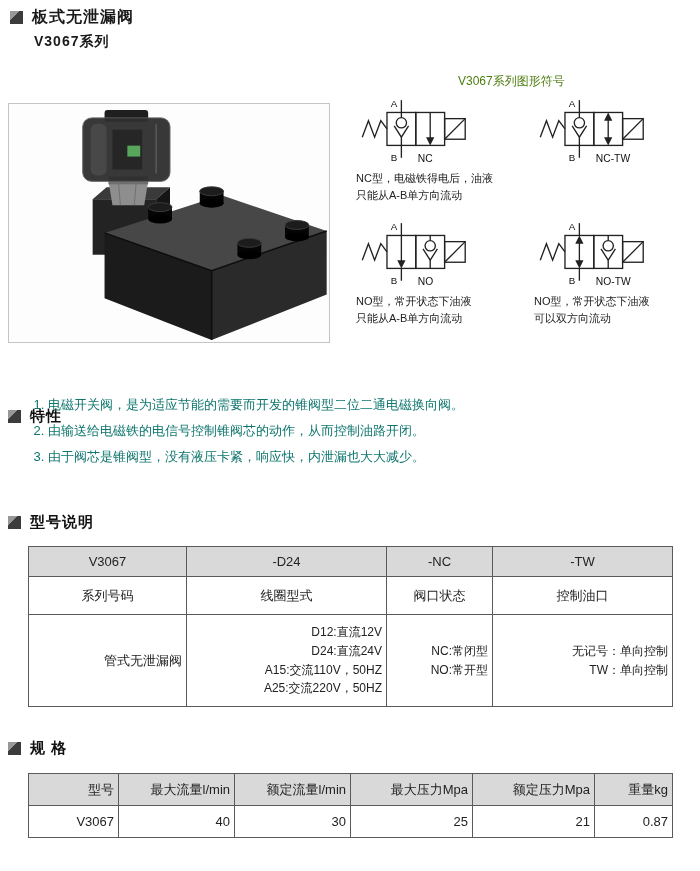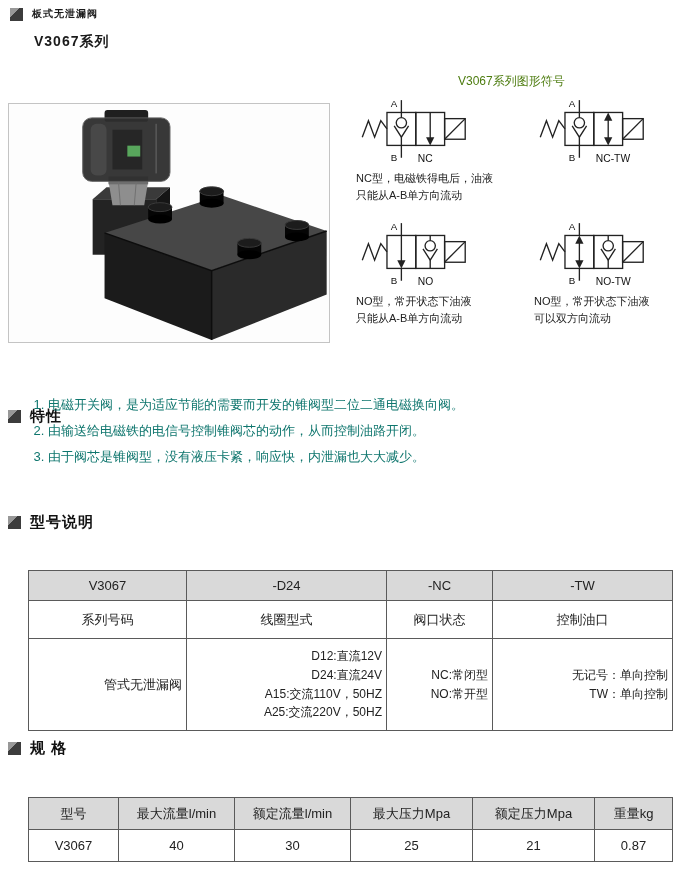--- a/index.html
+++ b/index.html
@@ -3,49 +3,49 @@
 <meta charset="utf-8">
 <style>
   * { margin:0; padding:0; box-sizing:border-box; }
   html,body { background:#ffffff; }
   body { font-family:"Liberation Sans","DejaVu Sans",sans-serif; color:#1a1a1a; }
   #page { position:relative; width:700px; height:871px; background:#fff; overflow:hidden; }
 
   .heading { position:absolute; display:flex; align-items:center; gap:9px; font-weight:bold; font-size:15px; letter-spacing:1px; color:#111; }
   .sq { width:13px; height:13px; flex:0 0 13px; background:linear-gradient(135deg,#989898 0 38%,#3c3c3c 38% 100%); }
 
-  .hdr-title { position:absolute; left:10px; top:7px; display:flex; align-items:center; gap:9px; font-weight:bold; font-size:10px; letter-spacing:1px; }
+  .hdr-title { position:absolute; left:10px; top:7px; display:flex; align-items:center; gap:9px; font-weight:bold; font-size:16px; letter-spacing:1px; }
   .hdr-series { position:absolute; left:34px; top:33px; font-weight:bold; font-size:14px; letter-spacing:1px; }
 
   .photo { position:absolute; left:8px; top:103px; width:322px; height:240px; border:1px solid #c4c4c4; background:#fdfdfd; }
   .photo svg { width:100%; height:100%; display:block; }
 
   .symtitle { position:absolute; left:458px; top:73px; font-size:12px; color:#4d7c0f; }
   .symgrid { position:absolute; left:356px; top:96px; width:338px; display:grid; grid-template-columns:160px 160px; column-gap:18px; row-gap:16px; }
   .sym { display:flex; flex-direction:column; align-items:flex-start; }
   .symsvg { width:134px; height:70px; display:block; }
   .stk { stroke:#222; fill:none; stroke-width:1.3; }
   .fil { fill:#222; stroke:none; }
   .ptxt { font-size:9.5px; fill:#111; font-family:"Liberation Sans",sans-serif; }
   .vtxt { font-size:10px; fill:#111; font-family:"Liberation Sans",sans-serif; }
   .cap { font-size:11px; line-height:1.5; color:#222; margin-top:4px; }
 
   .features { position:absolute; left:30px; top:396px; width:645px; }
   .features ol { padding-left:18px; }
   .features li { font-size:13px; margin-bottom:8px; color:#0f766e; }
 
-  table { position:absolute; border-collapse:collapse; table-layout:fixed; background:#fff;margin-top:24px; }
+  table { position:absolute; border-collapse:collapse; table-layout:fixed; background:#fff; }
   th,td { border:1px solid #5a5a5a; text-align:center; vertical-align:middle; font-weight:normal; font-size:13px; color:#222; padding:2px 4px; }
   .ghead th { background:#d9d9d9; height:30px; }
   .model-table { left:28px; top:546px; width:644px; }
   .model-table .r2 td { height:38px; }
   .model-table .r3 td { height:92px;text-align:right; }
   .cell-lines div { font-size:12px; line-height:1.55; }
   .spec-table { left:28px; top:773px; width:644px; }
-  .spec-table td, .spec-table th { height:32px; }
+  .spec-table td, .spec-table th { height:32px;text-align:right; }
 </style>
 </head>
 <body>
 
 <div id="page">
 
   <div class="hdr-title">
     <span class="sq"></span>
     <span>板式无泄漏阀</span>
   </div>

